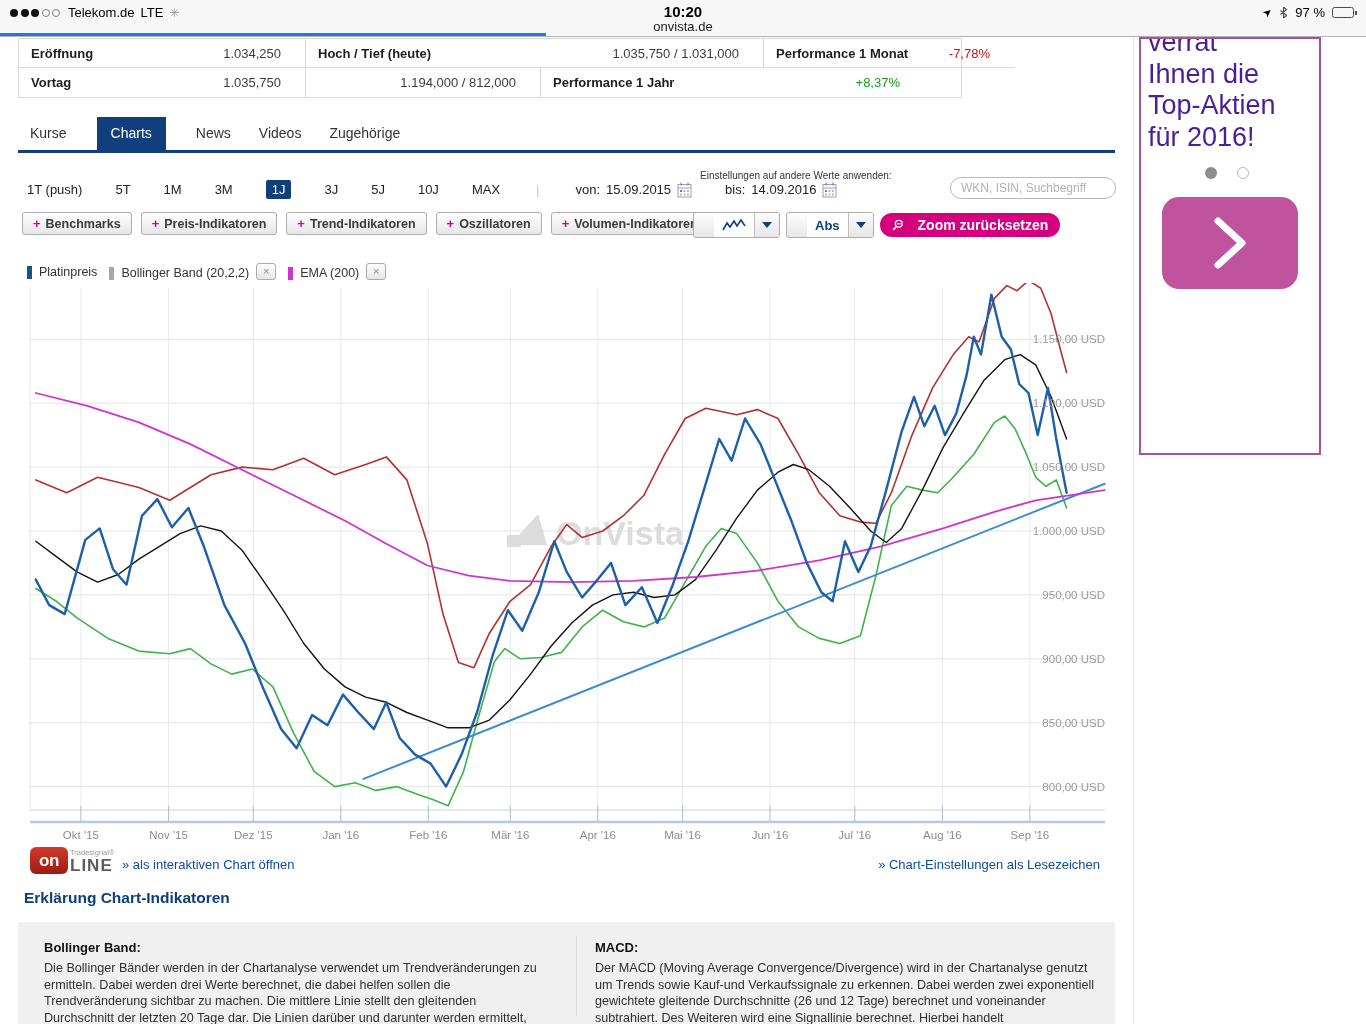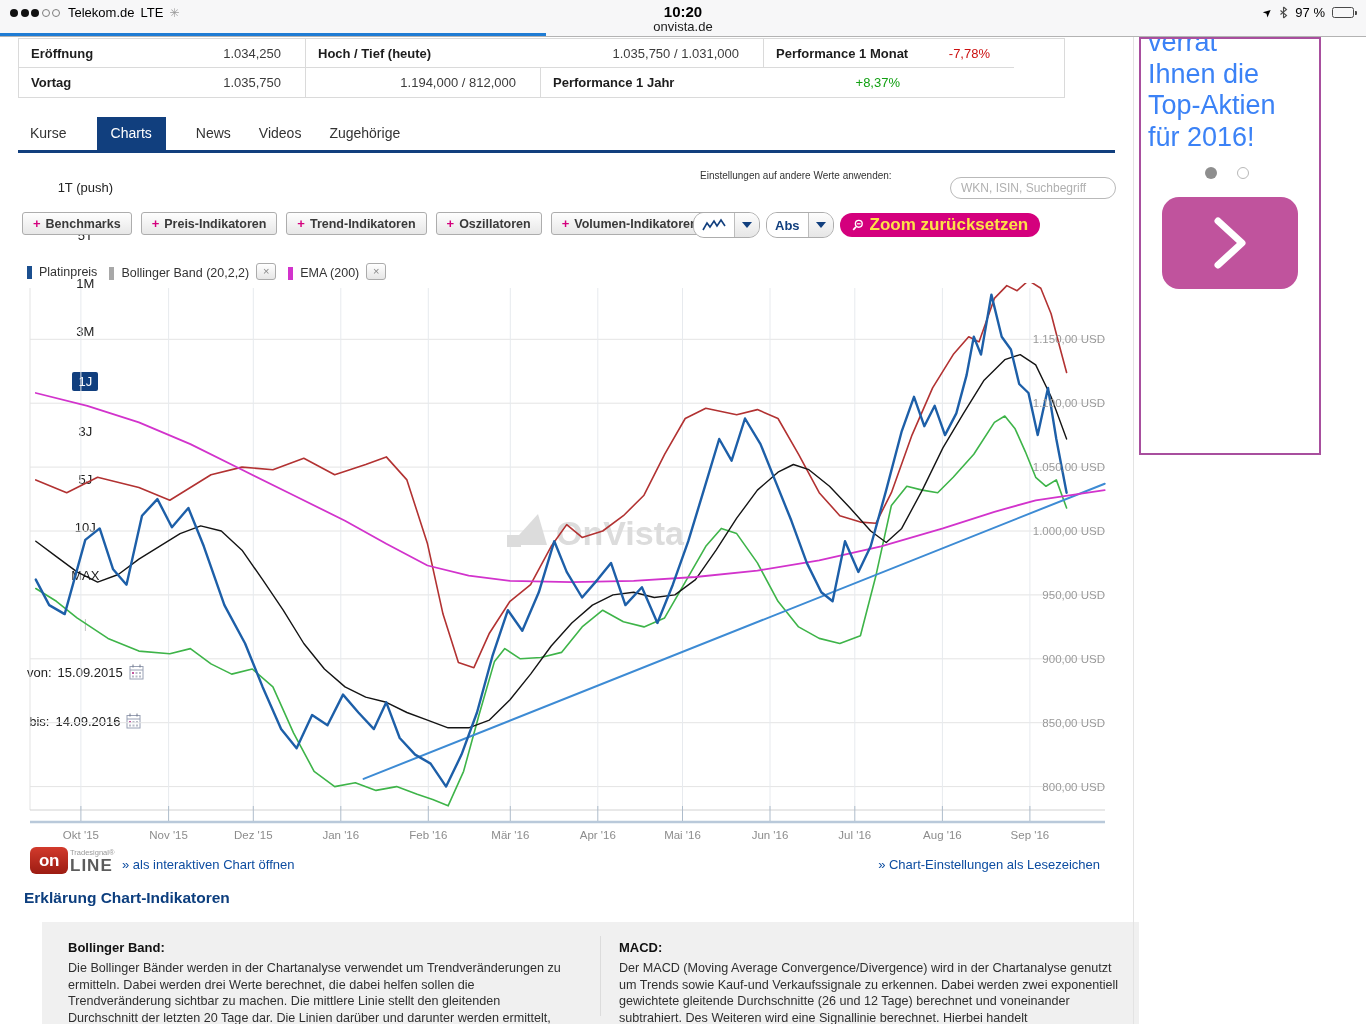--- a/index.html
+++ b/index.html
@@ -18,58 +18,58 @@
   .spinner{color:#9a9a9a;font-size:12px;}
   #sb-right{position:absolute;right:9px;top:5px;display:flex;align-items:center;gap:7px;font-size:13px;color:#000;}
   .navarrow{display:inline-block;transform:rotate(-42deg);font-size:11px;}
   .battery{display:inline-flex;align-items:center;}
   .battery .shell{width:22px;height:11px;border:1px solid #4a4a4a;border-radius:2.5px;padding:1px;box-sizing:border-box;}
   .battery .fill{width:100%;height:100%;background:#000;border-radius:1px;}
   .battery .tip{width:2px;height:4px;background:#4a4a4a;border-radius:0 1px 1px 0;margin-left:1px;}
   #progressbar{position:absolute;left:0;top:33px;width:546px;height:3px;background:#1f7cd4;z-index:6;}
 
   
-  #qtable{position:absolute;left:18px;top:38px;width:1047px;display:grid;grid-template-columns:140px 147px 235px 223px 160px 90px;border:1px solid #dadada;box-sizing:border-box;}
+  #qtable{position:absolute;left:18px;top:38px;width:944px;display:grid;grid-template-columns:140px 147px 235px 223px 160px 90px;border:1px solid #dadada;box-sizing:border-box;}
   #qtable .cell{height:29px;line-height:29px;font-size:13px;box-sizing:border-box;white-space:nowrap;overflow:hidden;}
   #qtable .r0{border-bottom:1px solid #dadada;}
   #qtable .lab{font-weight:700;color:#1d1d1d;padding-left:12px;}
   #qtable .val{color:#3c3c3c;text-align:right;padding-right:24px;}
   #qtable .sep{border-right:1px solid #dadada;}
   #qtable .neg{color:#cc1111;}
   #qtable .pos{color:#12a012;}
 
   
   #tabs{position:absolute;left:18px;top:119px;width:1097px;height:31px;display:flex;align-items:flex-end;}
   .tab{font-size:14px;color:#333;padding:8px 14px 9px 14px;cursor:pointer;}
   .tab.first{padding-left:12px;}
   .tab.active{background:#113f7e;color:#fff;font-weight:400;margin:0 16px;}
   #tab-underline{position:absolute;left:18px;top:150px;width:1097px;height:3px;background:#113f7e;}
 
   
-  #rangebar{position:absolute;left:27px;top:180px;display:flex;align-items:center;gap:33px;font-size:13px;color:#222;flex-direction:column;}
+  #rangebar{position:absolute;left:27px;top:180px;display:flex;align-items:center;gap:33px;font-size:13px;color:#222;}
   .range-item{cursor:pointer;}
   .range-item.active{background:#113f7e;color:#fff;padding:2px 6px;border-radius:2px;}
   .vsep{color:#c9c9c9;margin:0 3px;}
   .datefield{display:inline-flex;align-items:center;gap:6px;}
   .cal{display:inline-block;}
   #settings-label{position:absolute;left:700px;top:170px;font-size:10px;color:#333;}
   #settings-input{position:absolute;left:950px;top:177px;width:166px;height:22px;box-sizing:border-box;border:1px solid #b9b9b9;border-radius:11px;padding:0 10px;font-size:12px;color:#444;outline:none;font-family:"Liberation Sans",sans-serif;}
   #settings-input::placeholder{color:#b0b0b0;}
 
   
   #toolbar{position:absolute;left:22px;top:212px;display:flex;gap:9px;}
   .tbtn{height:23px;display:inline-flex;align-items:center;padding:0 10px;border:1px solid #adadad;border-radius:3px;background:linear-gradient(#fefefe,#e7e7e7);font-size:12.5px;font-weight:700;color:#3a3a3a;cursor:pointer;white-space:nowrap;}
   .tbtn .plus{color:#d4007d;font-weight:700;margin-right:5px;font-size:13px;}
   #chart-controls{position:absolute;left:693px;top:212px;display:flex;align-items:center;gap:6px;}
-  .splitbtn{display:inline-flex;height:24px;border:1px solid #adadad;border-radius:11px;overflow:hidden;background:linear-gradient(#fefefe,#e7e7e7);}
+  .splitbtn{display:inline-flex;height:24px;border:1px solid #adadad;border-radius:3px;overflow:hidden;background:linear-gradient(#fefefe,#e7e7e7);padding-left:20px;}
   .splitbtn .seg{display:inline-flex;align-items:center;justify-content:center;padding:0 8px;background:#fff;cursor:pointer;}
   .splitbtn .seg.arrow{background:linear-gradient(#fdfdfd,#e6e6e6);border-left:1px solid #bdbdbd;width:24px;padding:0;}
   .tri{width:0;height:0;border-left:5px solid transparent;border-right:5px solid transparent;border-top:6px solid #113f7e;}
   .abs-label{font-size:13px;font-weight:700;color:#113f7e;}
-  #zoom-reset{height:24px;display:inline-flex;align-items:center;gap:6px;padding:0 12px;background:#d4007d;color:#fde047;font-size:17px;font-weight:700;border:none;border-radius:12px;cursor:pointer;font-family:"Liberation Sans",sans-serif;}
+  #zoom-reset{height:24px;display:inline-flex;align-items:center;gap:14px;padding:0 12px;background:#d4007d;color:#ffffff;font-size:14px;font-weight:700;border:none;border-radius:12px;cursor:pointer;font-family:"Liberation Sans",sans-serif;}
 
   
   #legend{position:absolute;left:27px;top:263px;display:flex;align-items:center;gap:12px;font-size:12.5px;color:#333;}
   .chip{display:inline-block;width:5px;height:13px;margin-right:7px;vertical-align:-2px;}
   .lg-item{display:inline-flex;align-items:flex-end;}
   .closebtn{display:inline-flex;align-items:center;justify-content:center;width:18px;height:15px;margin-left:7px;border:1px solid #ababab;border-radius:3px;background:linear-gradient(#fff,#e6e6e6);color:#888;font-size:11px;line-height:1;cursor:pointer;}
 
   
   #chart-svg{position:absolute;left:18px;top:283px;}
 
@@ -78,32 +78,32 @@
   #ts-logo .onbox{width:38px;height:27px;border-radius:6px;background:linear-gradient(#d23a2c,#9c1c12);color:#fff;font-weight:800;font-size:17px;display:flex;align-items:center;justify-content:center;letter-spacing:-0.5px;}
   #ts-logo .right{margin-left:2px;display:flex;flex-direction:column;line-height:1;}
   #ts-logo .brand{font-size:7.5px;color:#999;margin-bottom:1px;}
   #ts-logo .line{font-size:17px;font-weight:800;color:#5c5c5c;letter-spacing:1px;}
   .bluelink{position:absolute;font-size:13px;color:#0d4da1;cursor:pointer;}
   #link-open{left:122px;top:857px;}
   #link-bookmark{right:266px;top:857px;}
 
   
   #explain-heading{position:absolute;left:24px;top:889px;font-size:15.5px;font-weight:700;color:#0c3e7e;}
-  #graybox{position:absolute;left:18px;top:922px;width:1097px;height:102px;background:#f0f0f0;margin-left:24px;}
+  #graybox{position:absolute;left:18px;top:922px;width:1097px;height:102px;background:#f0f0f0;}
   #graybox .col{position:absolute;top:18px;width:505px;}
   #graybox .col1{left:26px;}
   #graybox .col2{left:577px;width:500px;}
   #graybox .coltitle{font-size:13px;font-weight:700;color:#111;margin-bottom:5px;}
   #graybox .coltext{font-size:12.6px;color:#2f2f2f;line-height:1.33;}
   #graybox .divider{position:absolute;left:558px;top:14px;width:1px;height:80px;background:#dcdcdc;}
 
   
   #content-divider{position:absolute;left:1133px;top:37px;width:1px;height:987px;background:#e3e3e3;}
   #adbox{position:absolute;left:1139px;top:37px;width:182px;height:418px;border:2px solid #a84f9e;box-sizing:border-box;background:#fff;overflow:hidden;}
-  #ad-headline{margin:-12px 0 0 7px;font-size:27px;line-height:1.17;color:#3b82f6;}
+  #ad-headline{margin:-12px 0 0 7px;font-size:27px;line-height:1.17;color:#4c1d95;}
   #ad-dots{position:absolute;left:64px;top:128px;display:flex;align-items:center;gap:20px;}
   #ad-dots .d1{width:12px;height:12px;border-radius:50%;background:#8e8e8e;}
   #ad-dots .d2{width:12px;height:12px;border-radius:50%;border:1.5px solid #b8b8b8;box-sizing:border-box;background:#fff;}
   #ad-cta{position:absolute;left:21px;top:158px;width:136px;height:92px;border-radius:17px;background:#c0539d;border:none;display:flex;align-items:center;justify-content:center;cursor:pointer;}
 </style>
 </head>
 <body>
 
 <div id="page">
 

